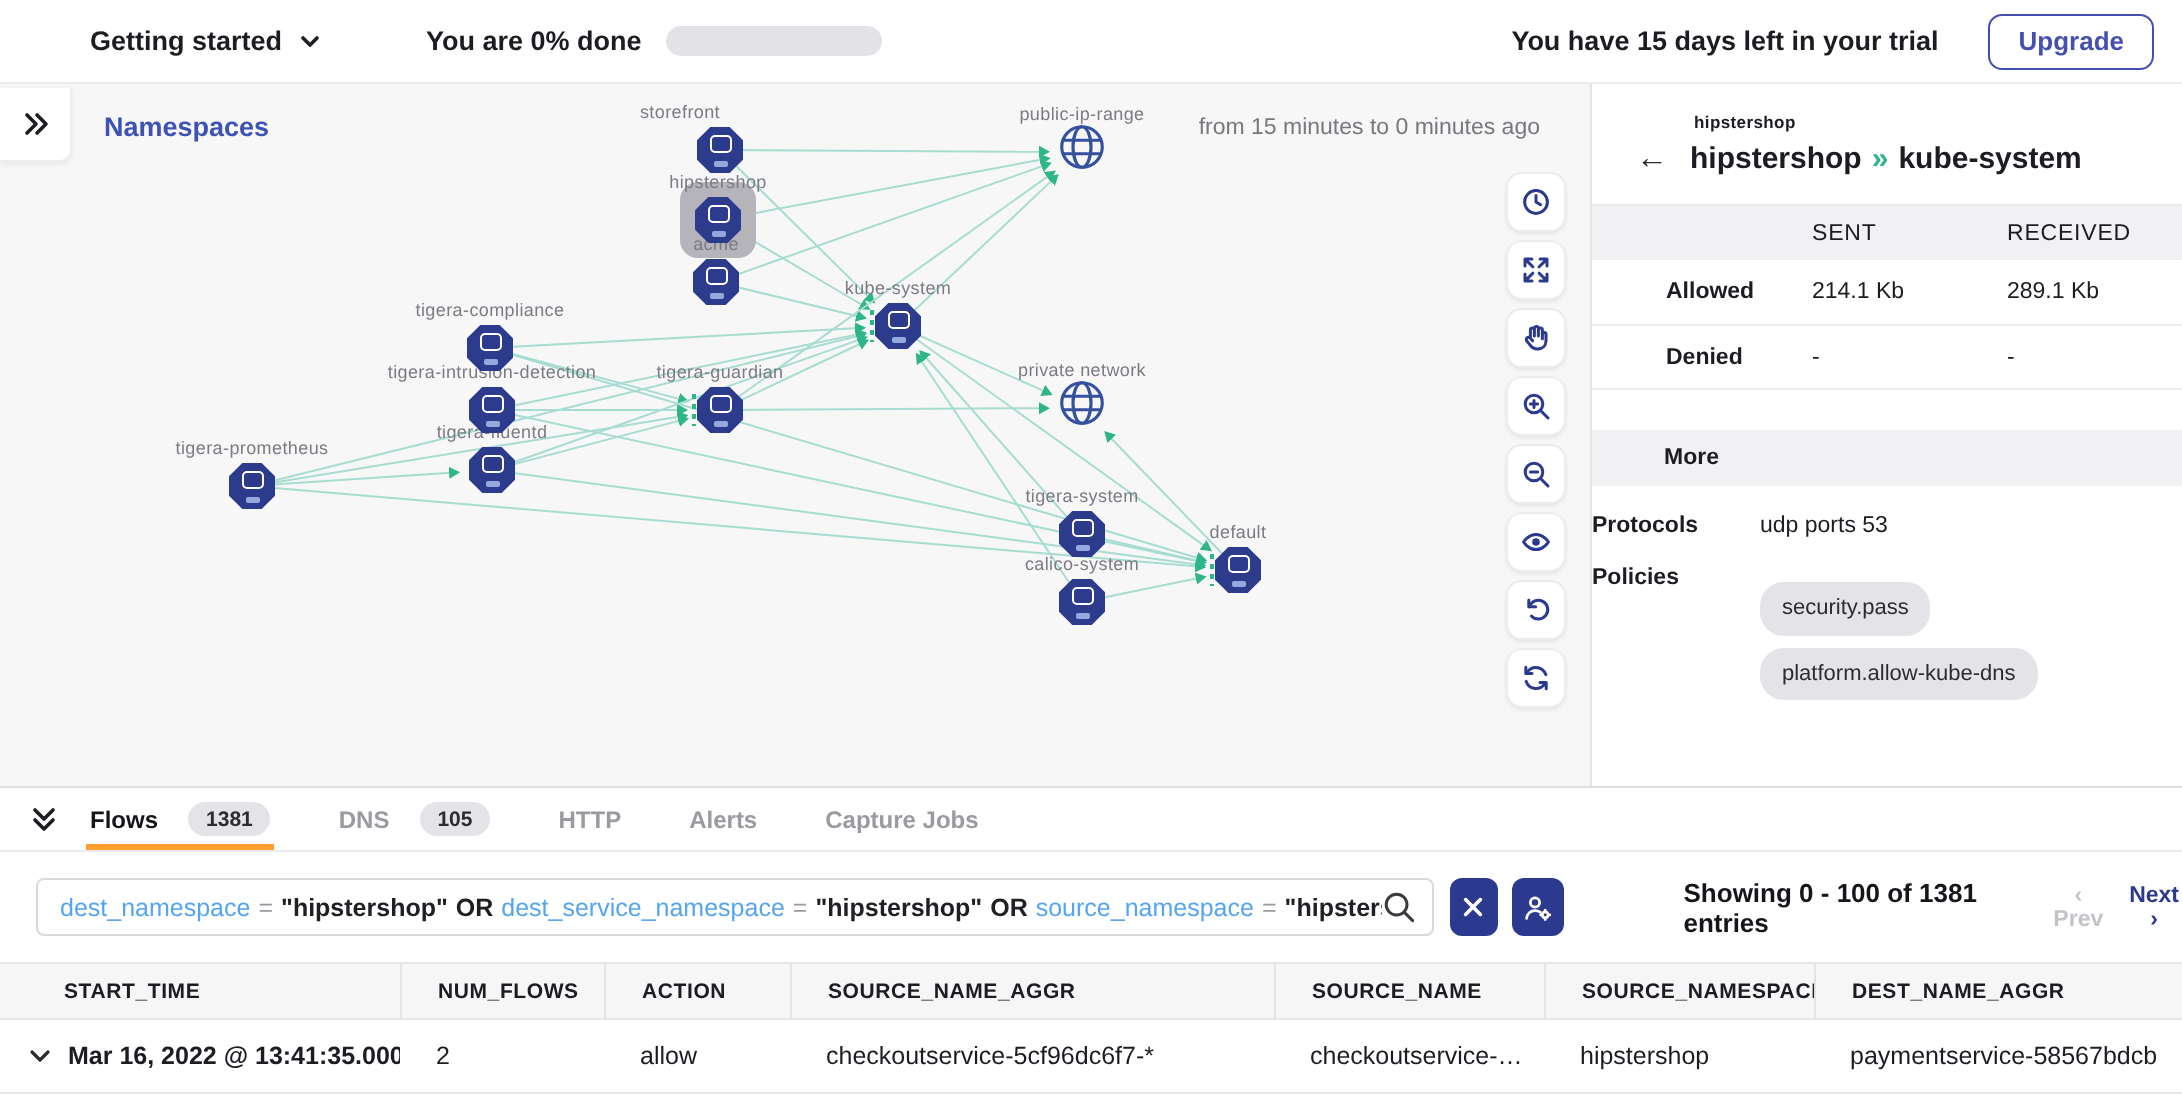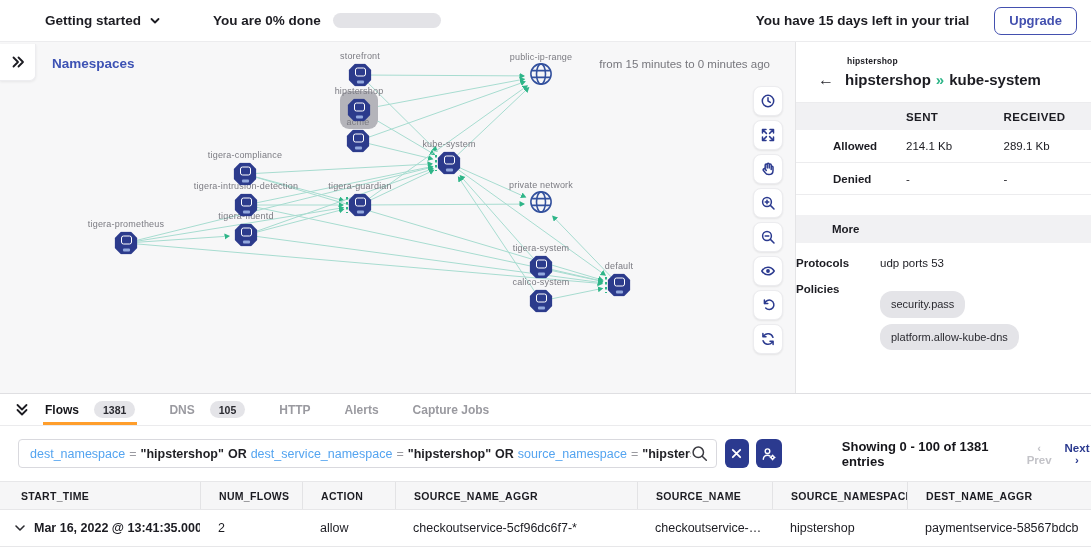--- a/index.html
+++ b/index.html
@@ -50,21 +50,21 @@
   .side-panel{position:absolute;left:795px;top:42px;width:296px;height:351px;background:#fff;
     border-left:1px solid #e4e4e6;overflow:hidden}
   .sp-context{margin:14px 0 0 51px;font-size:8.5px;font-weight:700;letter-spacing:.2px}
   .sp-title-row{display:flex;align-items:center;gap:11px;margin:5px 0 0 22px}
   .sp-back{font-size:16px;line-height:1;cursor:pointer;color:#2b2b31;background:none;border:none;font-family:inherit}
   .sp-title{font-size:15px;font-weight:700}
   .sp-title .sep{color:var(--arrow-green);margin:0 5px;font-weight:700}
   .sp-stats{margin-top:14px;border-top:1px solid #ececee}
   .sp-stat-row{display:grid;grid-template-columns:100px 1fr 1fr;align-items:center}
   .sp-stat-head{background:var(--panel-band);height:27px}
-  .sp-stat-head div{font-size:10px;font-weight:700;letter-spacing:.4px}
+  .sp-stat-head div{font-size:10px;font-weight:400;letter-spacing:.4px}
   .sp-stat-row div:nth-child(1){padding-left:37px;font-size:11.5px;font-weight:700}
   .sp-stat-row div:nth-child(2),.sp-stat-row div:nth-child(3){font-size:11.5px;padding-left:10px}
   .sp-row-allowed{height:33px;border-bottom:1px solid #ececee}
   .sp-row-denied{height:32px;border-bottom:1px solid #ececee}
   .sp-more{margin-top:20px;height:28px;background:var(--panel-band);display:flex;align-items:center}
   .sp-more span{margin-left:36px;font-size:11.5px;font-weight:700}
   .sp-detail{display:grid;grid-template-columns:68px 1fr;column-gap:16px;margin-top:14px}
   .sp-detail .lbl{font-size:11.5px;font-weight:700;}
   .sp-detail .val{font-size:11.5px}
   .sp-detail .val.bold{font-weight:700}
@@ -97,21 +97,21 @@
   .clear-btn{width:27px;margin-left:8px}
   .user-btn{width:30px;margin-left:7px}
   .showing{margin-left:60px;font-size:13px;font-weight:700;color:#15151a}
   .prev-link{margin-left:15px;font-size:11.5px;font-weight:700;color:#c3c3c8;cursor:default;background:none;border:none;font-family:inherit}
   .next-link{margin-left:10px;font-size:11.5px;font-weight:700;color:var(--accent-navy);cursor:pointer;background:none;border:none;font-family:inherit}
   .ft{width:1091px}
   .ft-head{display:grid;grid-template-columns:200px 102px 93px 242px 135px 135px 1fr;height:29px;
     background:#f6f6f7;border-top:1px solid #e7e7e9;border-bottom:1px solid #e7e7e9}
   .ft-head .hc{display:flex;align-items:center;font-size:10.5px;font-weight:700;letter-spacing:.3px;
     padding-left:18px;border-left:1px solid #e3e3e5;overflow:hidden;white-space:nowrap}
-  .ft-head .hc:first-child{border-left:none;padding-left:21px}
+  .ft-head .hc:first-child{border-left:none;padding-left:32px}
   .ft-row{display:grid;grid-template-columns:200px 102px 93px 242px 135px 135px 1fr;height:37px;
     border-bottom:1px solid #e7e7e9;background:#fff}
   .ft-row .rc{display:flex;align-items:center;font-size:12.5px;padding-left:18px;overflow:hidden;white-space:nowrap}
   .ft-row .rc:first-child{padding-left:13px;font-weight:600;gap:7px}
   .row-chevron{display:flex;align-items:center;cursor:pointer}
 </style>
 </head>
 <body>
 
 <div class="page">
@@ -164,21 +164,21 @@
         <line x1="541" y1="225" x2="602.4353496731915" y2="239.1773883861211" stroke="var(--edge-teal)" stroke-width="1" marker-end="url(#arr)"></line>
         <line x1="541" y1="225" x2="460.2637559974515" y2="133.73294156233646" stroke="var(--edge-teal)" stroke-width="1" marker-end="url(#arr)"></line>
         <line x1="541" y1="259" x2="602.3467540890947" y2="246.41605044326263" stroke="var(--edge-teal)" stroke-width="1" marker-end="url(#arr)"></line>
         <line x1="541" y1="259" x2="458.4299033358289" y2="135.14485500374334" stroke="var(--edge-teal)" stroke-width="1" marker-end="url(#arr)"></line>
         <line x1="619" y1="243" x2="552.7919086801198" y2="174.24544362935518" stroke="var(--edge-teal)" stroke-width="1" marker-end="url(#arr)"></line>
         <line x1="436" y1="113" x2="436" y2="129" stroke="var(--arrow-green)" stroke-width="2" stroke-dasharray="2.5 2.5"></line>
         <line x1="347" y1="155" x2="347" y2="171" stroke="var(--arrow-green)" stroke-width="2" stroke-dasharray="2.5 2.5"></line>
         <line x1="606" y1="235" x2="606" y2="251" stroke="var(--arrow-green)" stroke-width="2" stroke-dasharray="2.5 2.5"></line>
       </svg>
     <div id="graph-nodes">
-        <div class="gnode-label" style="left: 360px; top: 19px;">storefront</div>
+        <div class="gnode-label" style="left: 340px; top: 19px;">storefront</div>
         <div class="gnode" style="left: 360px; top: 33px;">
           <div class="octagon">
             <span class="mon"></span>
             <span class="bar"></span>
           </div>
         </div>
         <div class="gnode-label" style="left: 541px; top: 20px;">public-ip-range</div>
         <div class="gnode" style="left: 541px; top: 34px;"><svg width="27" height="27" viewBox="0 0 24 24" fill="none" stroke="#33519e" stroke-width="1.4">
             <circle cx="12" cy="12" r="9"></circle>
             <ellipse cx="12" cy="12" rx="4" ry="9"></ellipse>

